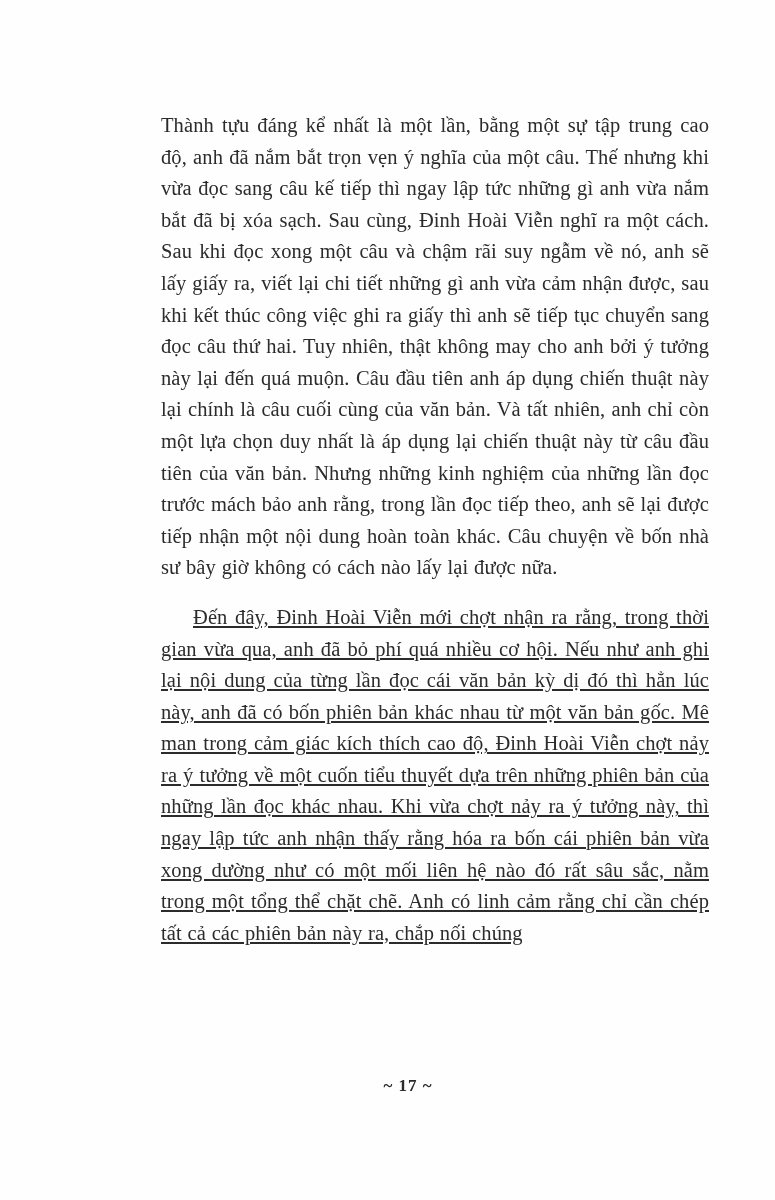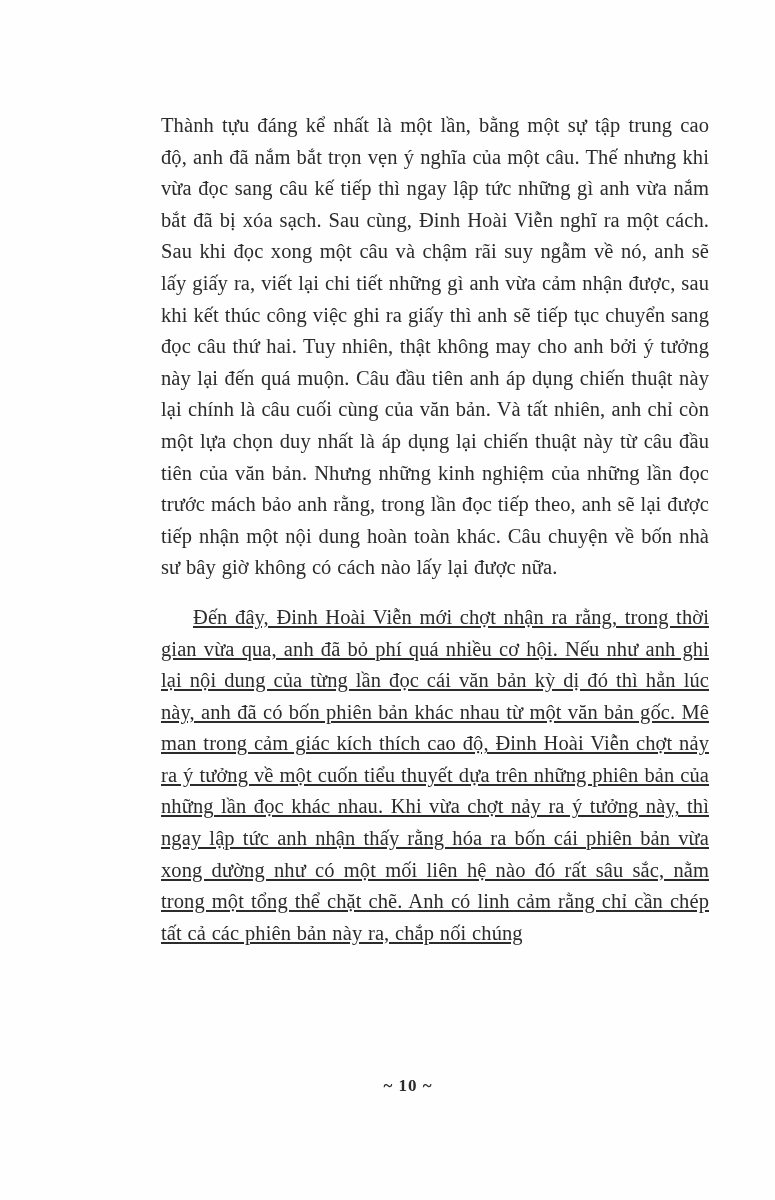--- a/index.html
+++ b/index.html
@@ -54,14 +54,14 @@
   }
 </style>
 </head>
 <body>
 
 <div class="book-page">
   <div class="text-block">
     <p class="para no-indent">Thành tựu đáng kể nhất là một lần, bằng một sự tập trung cao độ, anh đã nắm bắt trọn vẹn ý nghĩa của một câu. Thế nhưng khi vừa đọc sang câu kế tiếp thì ngay lập tức những gì anh vừa nắm bắt đã bị xóa sạch. Sau cùng, Đinh Hoài Viễn nghĩ ra một cách. Sau khi đọc xong một câu và chậm rãi suy ngẫm về nó, anh sẽ lấy giấy ra, viết lại chi tiết những gì anh vừa cảm nhận được, sau khi kết thúc công việc ghi ra giấy thì anh sẽ tiếp tục chuyển sang đọc câu thứ hai. Tuy nhiên, thật không may cho anh bởi ý tưởng này lại đến quá muộn. Câu đầu tiên anh áp dụng chiến thuật này lại chính là câu cuối cùng của văn bản. Và tất nhiên, anh chỉ còn một lựa chọn duy nhất là áp dụng lại chiến thuật này từ câu đầu tiên của văn bản. Nhưng những kinh nghiệm của những lần đọc trước mách bảo anh rằng, trong lần đọc tiếp theo, anh sẽ lại được tiếp nhận một nội dung hoàn toàn khác. Câu chuyện về bốn nhà sư bây giờ không có cách nào lấy lại được nữa.</p>
     <p class="para indent">Đến đây, Đinh Hoài Viễn mới chợt nhận ra rằng, trong thời gian vừa qua, anh đã bỏ phí quá nhiều cơ hội. Nếu như anh ghi lại nội dung của từng lần đọc cái văn bản kỳ dị đó thì hẳn lúc này, anh đã có bốn phiên bản khác nhau từ một văn bản gốc. Mê man trong cảm giác kích thích cao độ, Đinh Hoài Viễn chợt nảy ra ý tưởng về một cuốn tiểu thuyết dựa trên những phiên bản của những lần đọc khác nhau. Khi vừa chợt nảy ra ý tưởng này, thì ngay lập tức anh nhận thấy rằng hóa ra bốn cái phiên bản vừa xong dường như có một mối liên hệ nào đó rất sâu sắc, nằm trong một tổng thể chặt chẽ. Anh có linh cảm rằng chỉ cần chép tất cả các phiên bản này ra, chắp nối chúng</p>
   </div>
-  <div class="page-footer">~ 10 ~</div>
+  <div class="page-footer">~ 17 ~</div>
 </div>
 
 </body></html>

